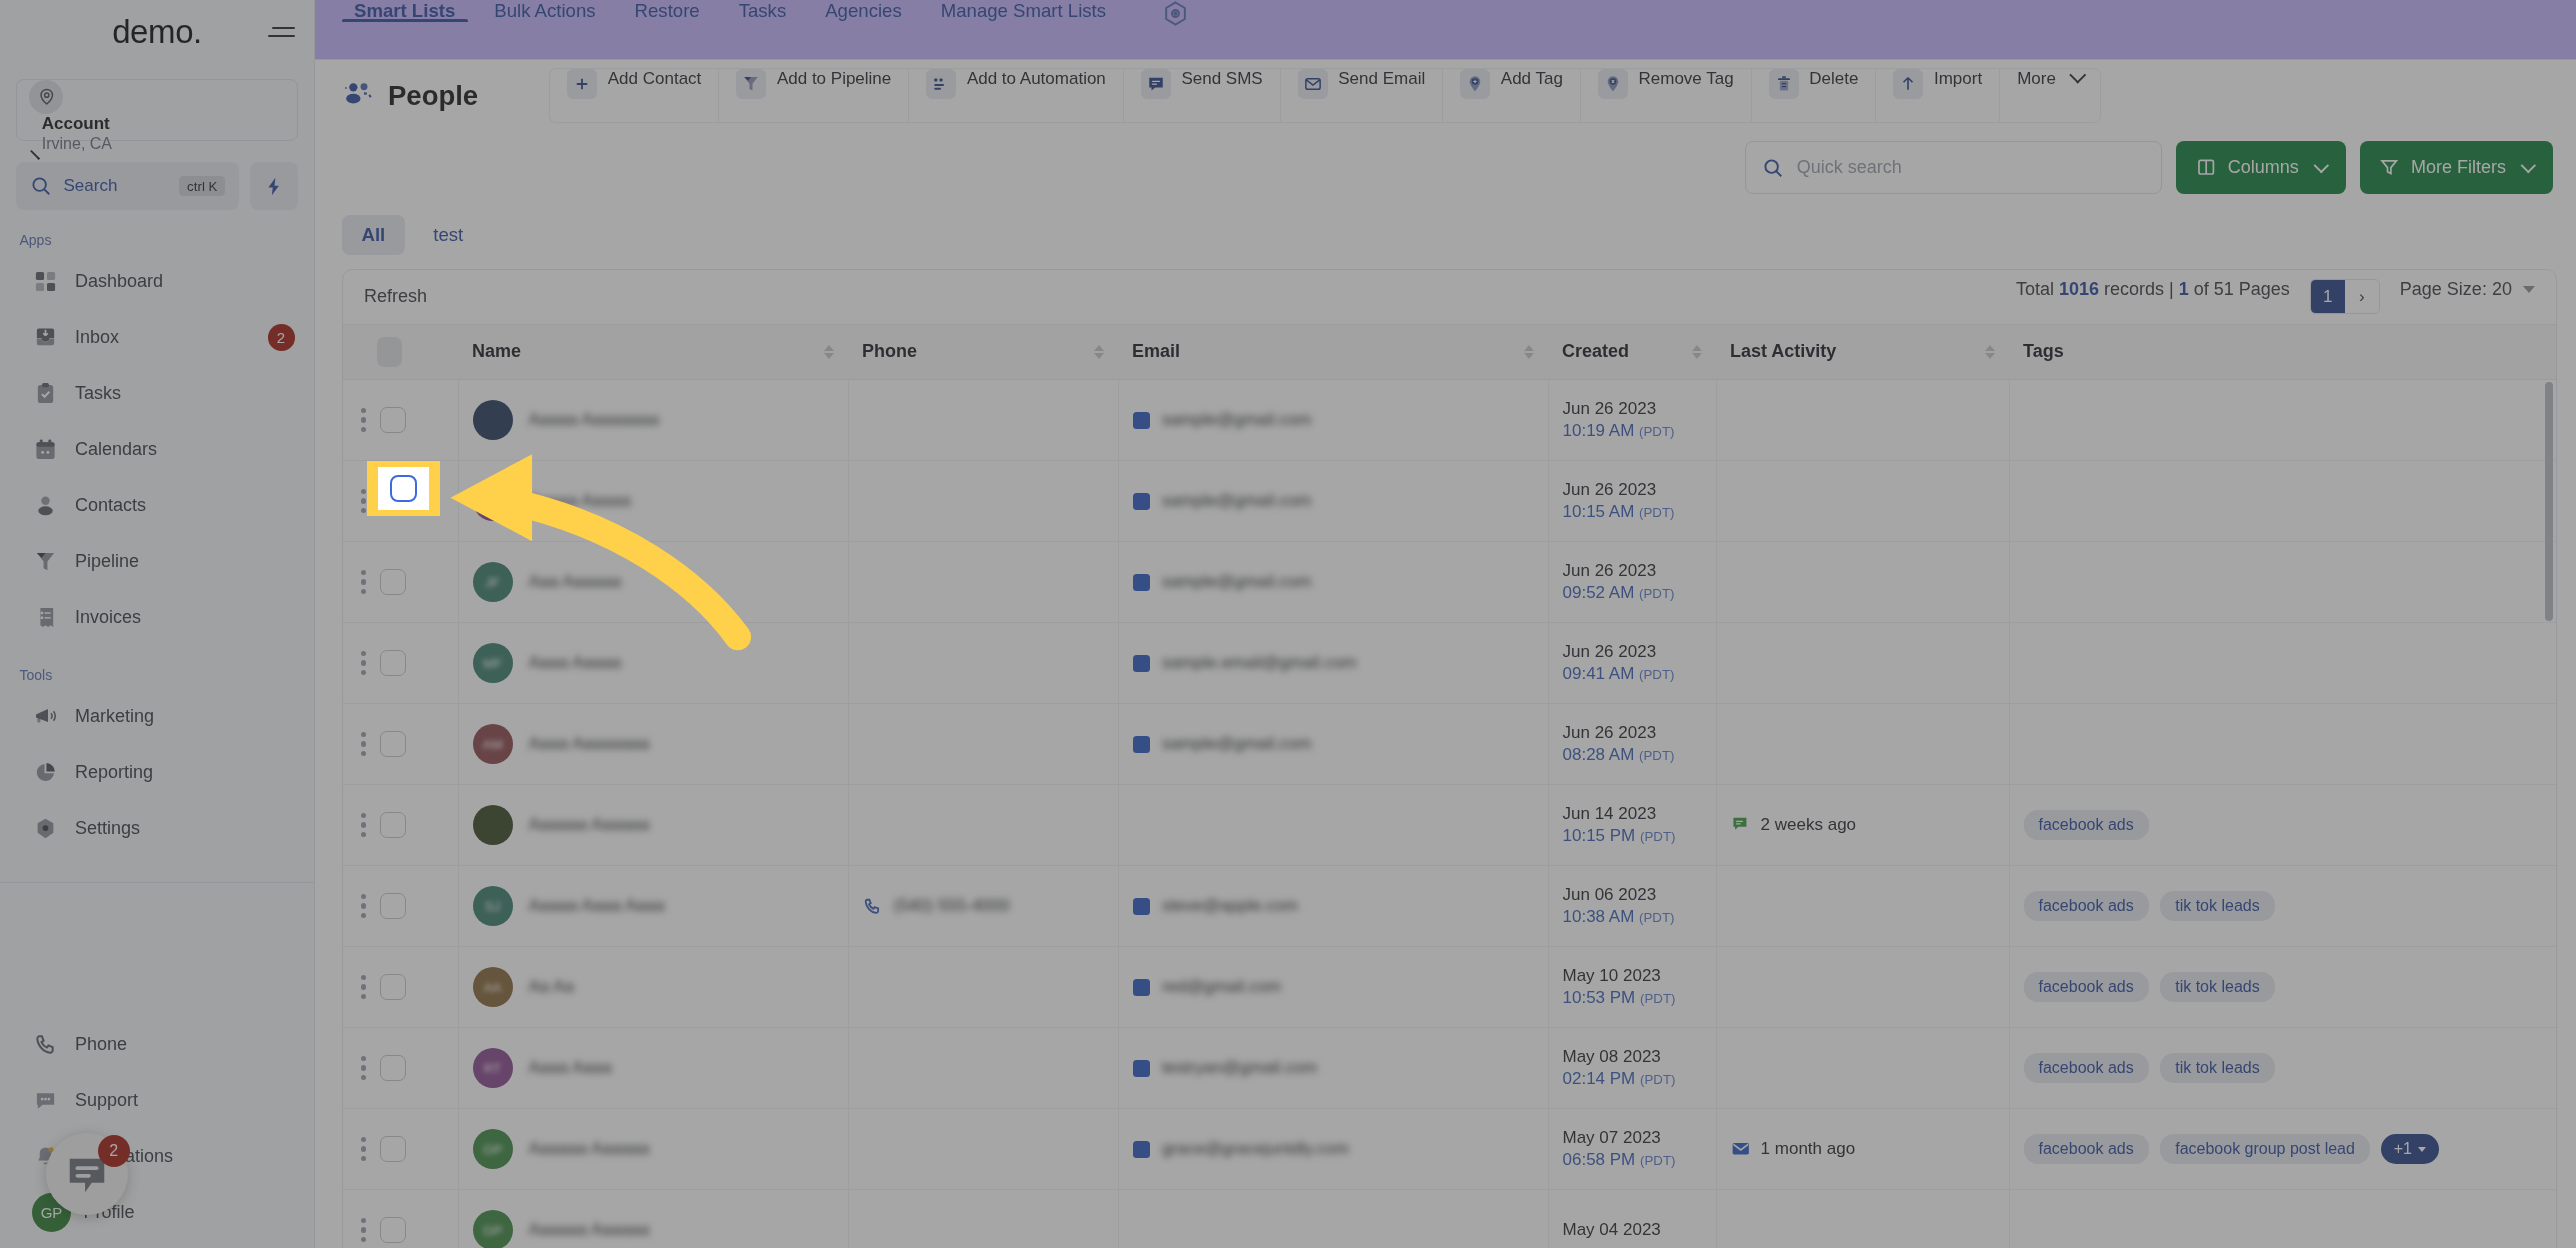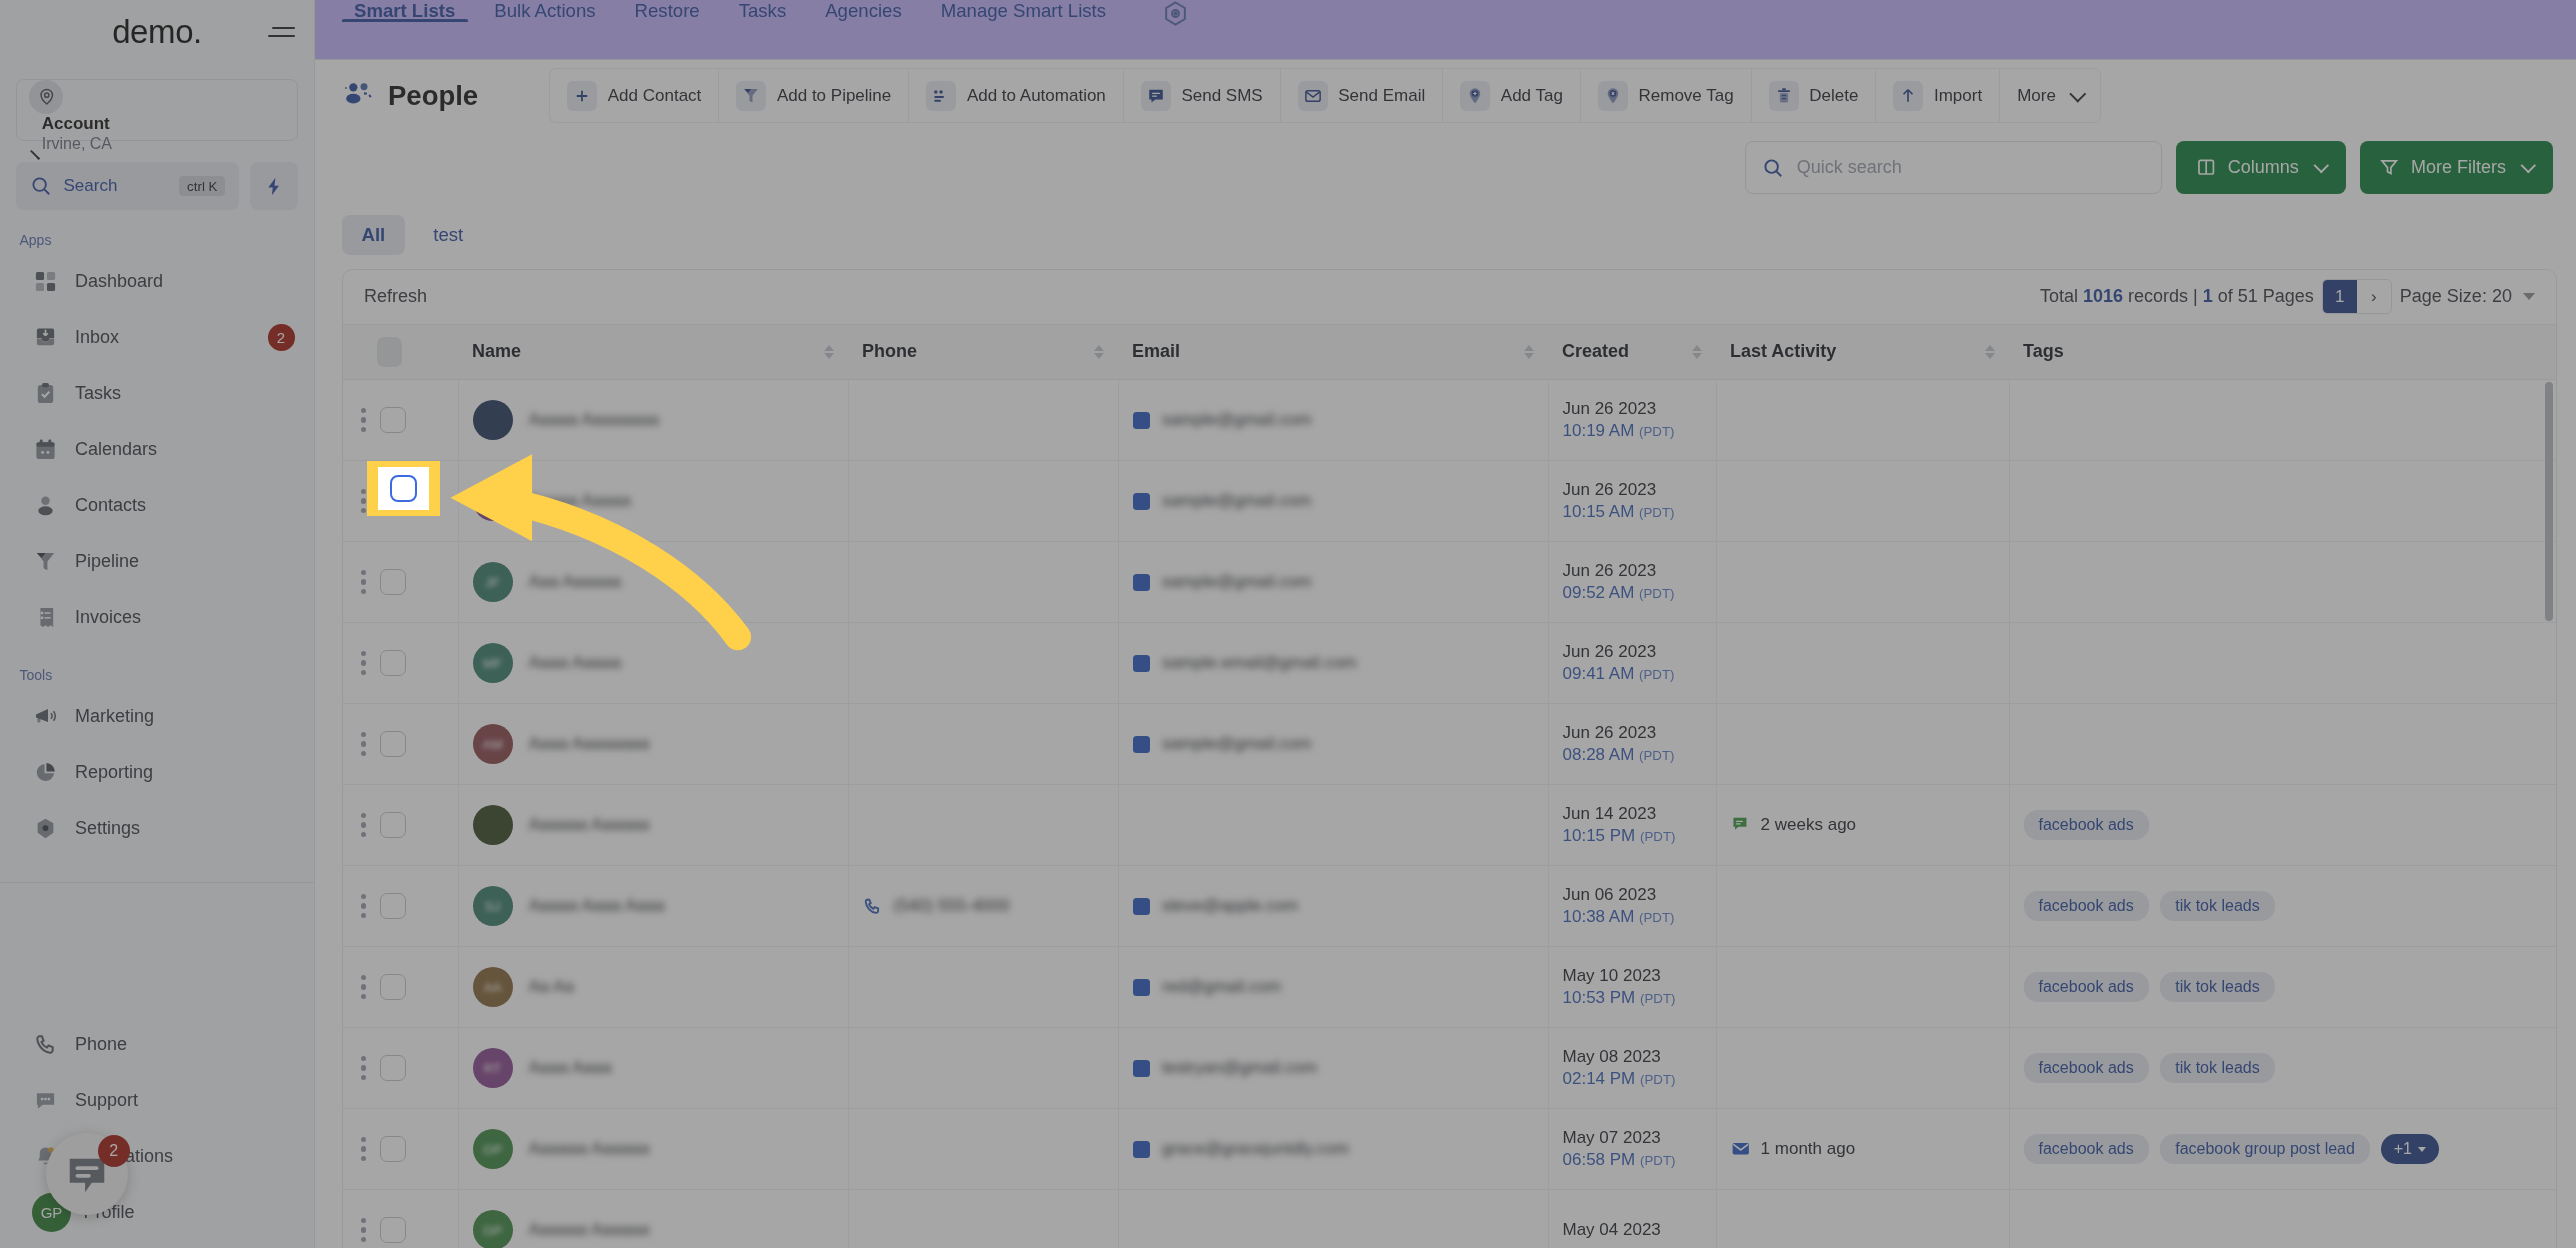--- a/index.html
+++ b/index.html
@@ -181,21 +181,21 @@
   .header-row {
     height: 71px;
     display: flex; align-items: center;
     padding: 0 23px 0 27px;
   }
   .page-title-wrap { display: flex; align-items: center; gap: 14px; flex: 0 0 auto; }
   .page-title { font-size: 27.5px; font-weight: 700; color: #1c1c1c; }
 
   .toolbar { display: flex; align-items: stretch; margin-left: 71px; flex: 1; }
   .tb-btn {
-    display: flex; align-items: center; gap: 10.6px;
+    display: flex; gap: 10.6px;
     padding: 0 17px; height: 55px;
     border: 0.9px solid #eceef2;
     border-right: none;
     font-size: 17px; color: #2b2e34;
     cursor: pointer;
     background: #fff;
     white-space: nowrap;
   }
   .tb-btn:first-child { border-radius: 7px 0 0 7px; }
   .tb-btn:last-child { border-right: 0.9px solid #eceef2; border-radius: 0 7px 7px 0; }
@@ -254,21 +254,21 @@
     overflow: hidden;
     position: relative;
   }
   .panel-top {
     height: 55px;
     display: flex; align-items: center;
     padding: 0 21px 0 21px;
     border-bottom: 0.9px solid #eceef1;
   }
   .refresh-lbl { font-size: 18px; color: #3c3f46; cursor: pointer; }
-  .pager { margin-left: auto; display: flex; align-items: center; gap: 8px; }
+  .pager { margin-left: auto; display: flex; align-items: flex-start; gap: 20px; }
   .pager-text { font-size: 18px; color: #3c3f46; }
   .pager-text b { color: #2f4fa0; }
   .pager-box { display: flex; border: 0.9px solid #dfe1e7; border-radius: 5.3px; overflow: hidden; height: 35px; }
   .pager-box .pg {
     min-width: 34px; display: flex; align-items: center; justify-content: center;
     font-size: 17px; color: #3c3f46; cursor: pointer; background: #fff;
   }
   .pager-box .pg.cur { background: #2b4589; color: #fff; }
   .page-size { font-size: 18px; color: #3c3f46; display:flex; align-items:center; gap: 10.6px; cursor: pointer; }
   .tri-down { width: 0; height: 0; border-left: 6.2px solid transparent; border-right: 6.2px solid transparent; border-top: 7px solid #8e939c; }

